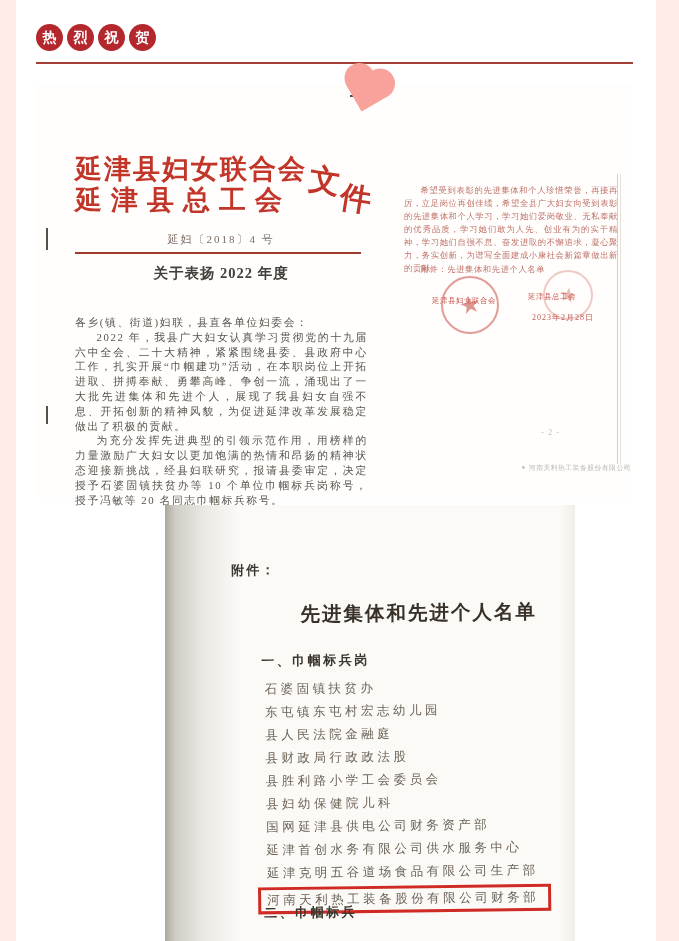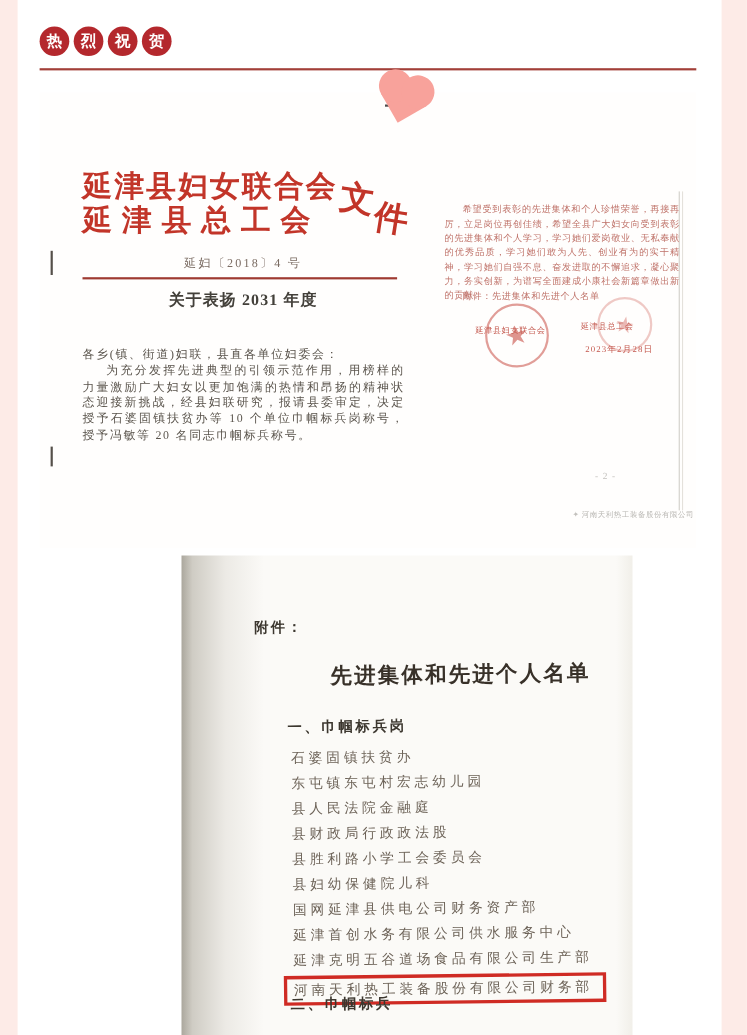--- a/index.html
+++ b/index.html
@@ -119,24 +119,25 @@
         <div class="lh-l2">延津县总工会</div>
       </div>
       <div class="lh-suffix">
         <span class="c1">文</span>
         <span class="c2">件</span>
       </div>
     </div>
     <div class="docnum">延妇〔2018〕4 号</div>
     <div class="lh-rule"></div>
     <div class="doc-title">
-      <div>关于表扬 2031 年度</div>
+      <div>关于表扬 2022 年度</div>
     </div>
     <div class="body-l">
       <p class="salutation">各乡(镇、街道)妇联，县直各单位妇委会：</p>
+      <p>2022 年，我县广大妇女认真学习贯彻党的十九届六中全会、二十大精神，紧紧围绕县委、县政府中心工作，扎实开展“巾帼建功”活动，在本职岗位上开拓进取、拼搏奉献、勇攀高峰、争创一流，涌现出了一大批先进集体和先进个人，展现了我县妇女自强不息、开拓创新的精神风貌，为促进延津改革发展稳定做出了积极的贡献。</p>
       <p>为充分发挥先进典型的引领示范作用，用榜样的力量激励广大妇女以更加饱满的热情和昂扬的精神状态迎接新挑战，经县妇联研究，报请县委审定，决定授予石婆固镇扶贫办等 10 个单位巾帼标兵岗称号，授予冯敏等 20 名同志巾帼标兵称号。</p>
     </div>
 
     <div class="pg-right">
       <p class="rp-para">希望受到表彰的先进集体和个人珍惜荣誉，再接再厉，立足岗位再创佳绩，希望全县广大妇女向受到表彰的先进集体和个人学习，学习她们爱岗敬业、无私奉献的优秀品质，学习她们敢为人先、创业有为的实干精神，学习她们自强不息、奋发进取的不懈追求，凝心聚力，务实创新，为谱写全面建成小康社会新篇章做出新的贡献。</p>
       <div class="rp-attach">附件：先进集体和先进个人名单</div>
       <div class="stamp s1">
         <span class="star">★</span>
       </div>
       <div class="stamp s2">

